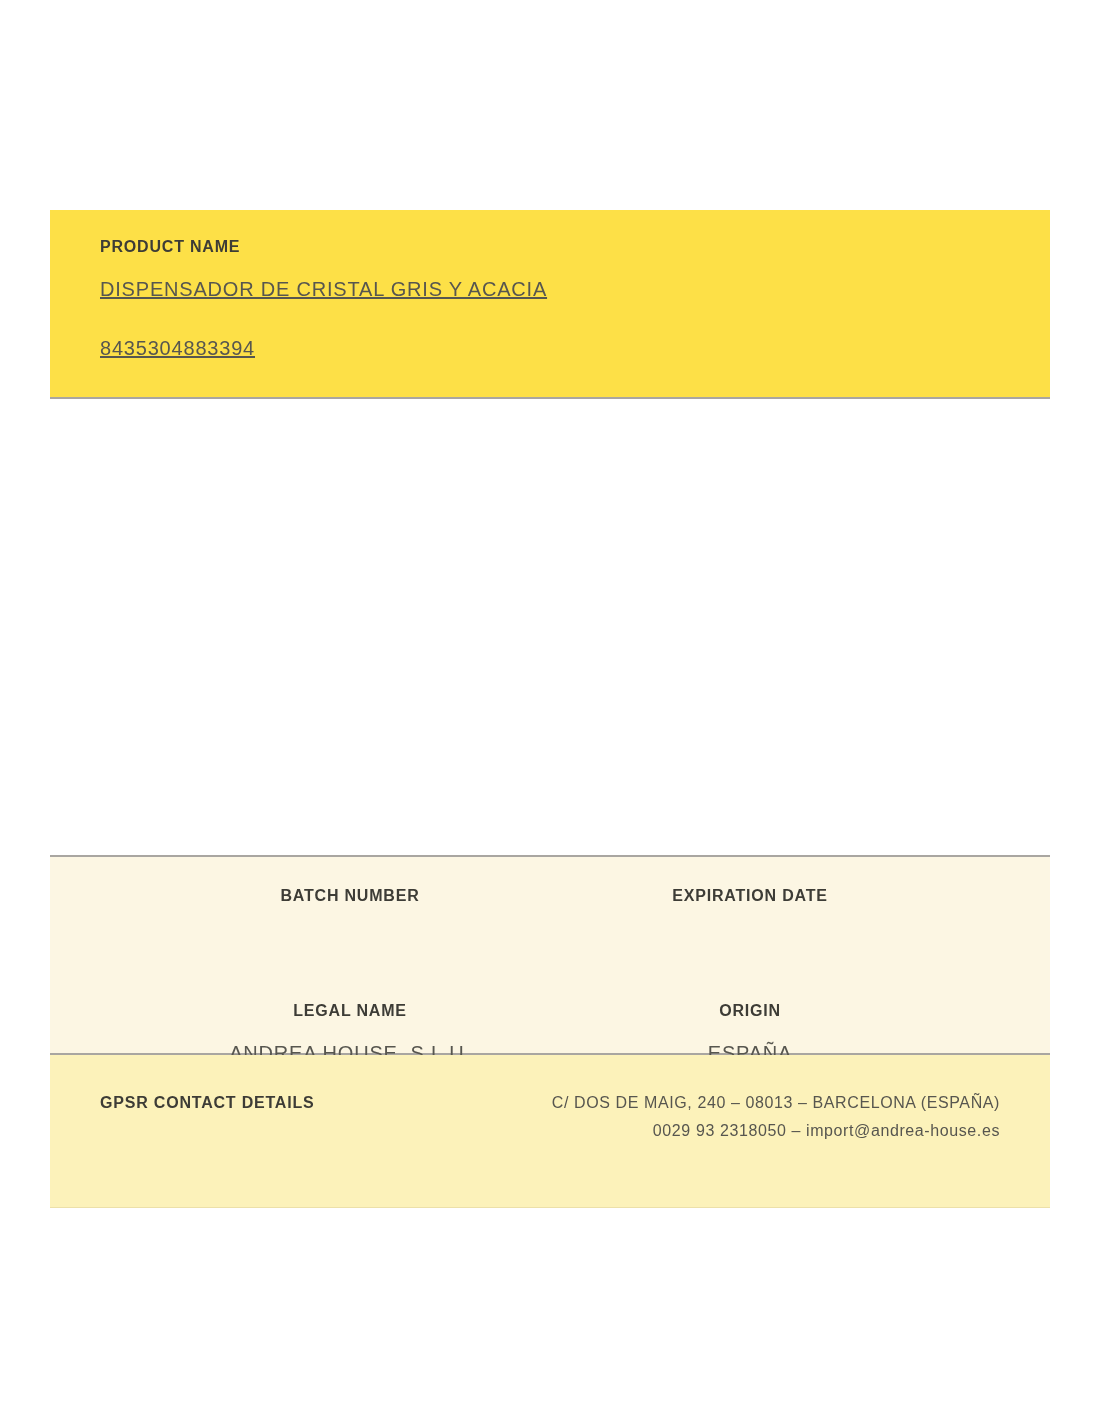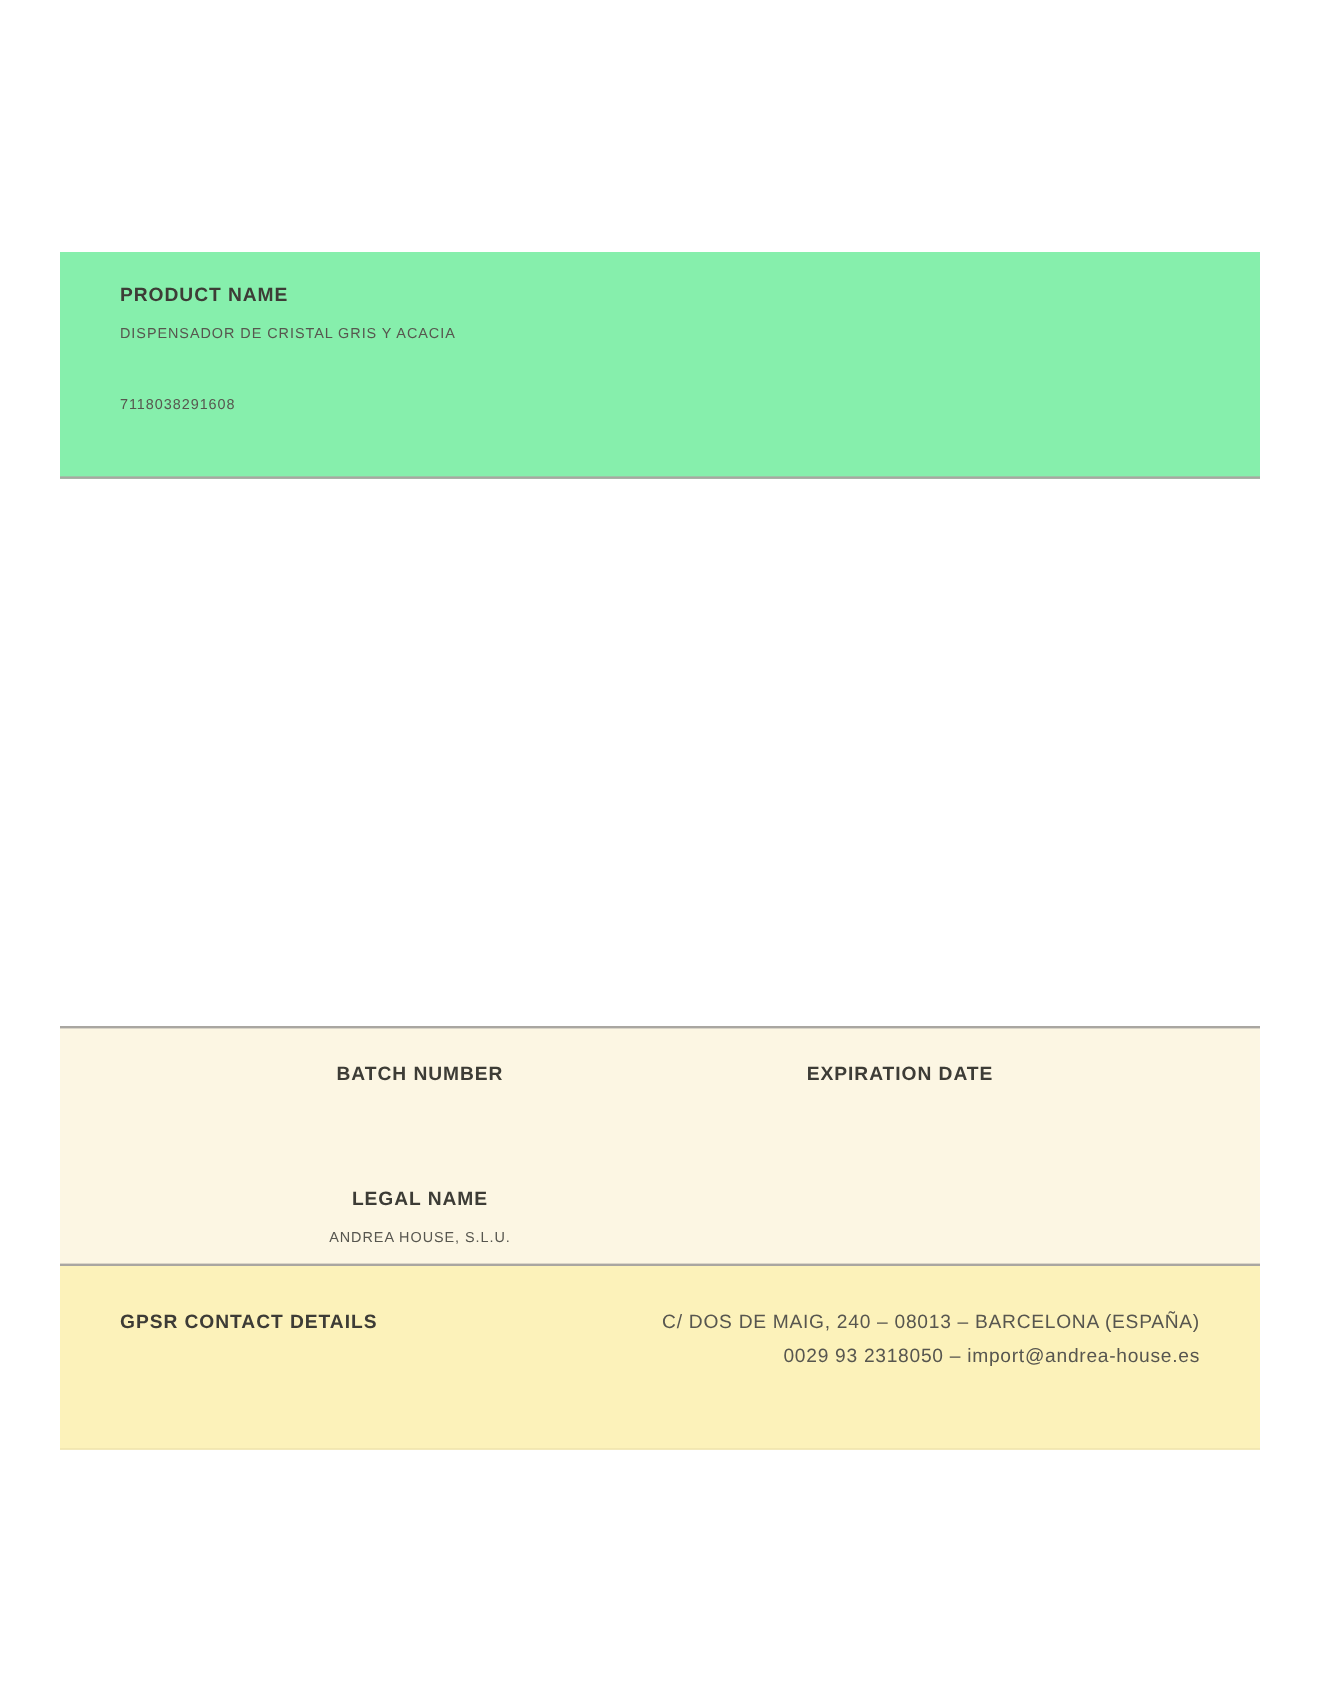--- a/index.html
+++ b/index.html
@@ -17,21 +17,21 @@
     overflow: hidden;
   }
   .panel {
     position: absolute;
     left: 50px;
     width: 1000px;
   }
   .panel-product {
     top: 210px;
     height: 189px;
-    background: #86efac;
+    background: #fde047;
     border-bottom: 2px solid #a9a6a1;
     padding: 27px 50px 0 50px;
   }
   .panel-batch {
     top: 855px;
     height: 200px;
     background: #fcf6e3;
     border-top: 2px solid #a9a6a1;
     border-bottom: 2px solid #a9a6a1;
     padding: 29px 100px 0 100px;
@@ -48,25 +48,26 @@
   }
   .label {
     margin: 0;
     font-size: 16px;
     line-height: 19px;
     font-weight: bold;
     letter-spacing: 0.8px;
     color: #3d3c36;
   }
   .value {
-    margin: 13px 0 0 0;
-    font-size: 12px;
+    margin: 24px 0 0 0;
+    font-size: 20px;
     line-height: 19px;
     letter-spacing: 0.8px;
     color: #57564f;
+    text-decoration: underline;
   }
   .field + .field { margin-top: 40px; }
   .grid {
     display: grid;
     grid-template-columns: 1fr 1fr;
     row-gap: 72px;
   }
   .cell { text-align: center; }
   .gpsr-heading {
     margin: 0;
@@ -90,38 +91,42 @@
 <body>
 
 <div class="page">
 
   <section class="panel panel-product">
     <div class="field">
       <h3 class="label">PRODUCT NAME</h3>
       <p class="value">DISPENSADOR DE CRISTAL GRIS Y ACACIA</p>
     </div>
     <div class="field">
-      <p class="value">7118038291608</p>
+      <p class="value">8435304883394</p>
     </div>
   </section>
 
   <section class="panel panel-batch">
     <div class="grid">
       <div class="cell">
         <h3 class="label">BATCH NUMBER</h3>
         <p class="value"></p>
       </div>
       <div class="cell">
         <h3 class="label">EXPIRATION DATE</h3>
         <p class="value"></p>
       </div>
       <div class="cell">
         <h3 class="label">LEGAL NAME</h3>
         <p class="value">ANDREA HOUSE, S.L.U.</p>
       </div>
+      <div class="cell">
+        <h3 class="label">ORIGIN</h3>
+        <p class="value">ESPAÑA</p>
+      </div>
     </div>
   </section>
 
   <section class="panel panel-gpsr">
     <h3 class="gpsr-heading">GPSR CONTACT DETAILS</h3>
     <div class="gpsr-contact">
       <p class="line">C/ DOS DE MAIG, 240 – 08013 – BARCELONA (ESPAÑA)</p>
       <p class="line">0029 93 2318050 – import@andrea-house.es</p>
     </div>
   </section>

